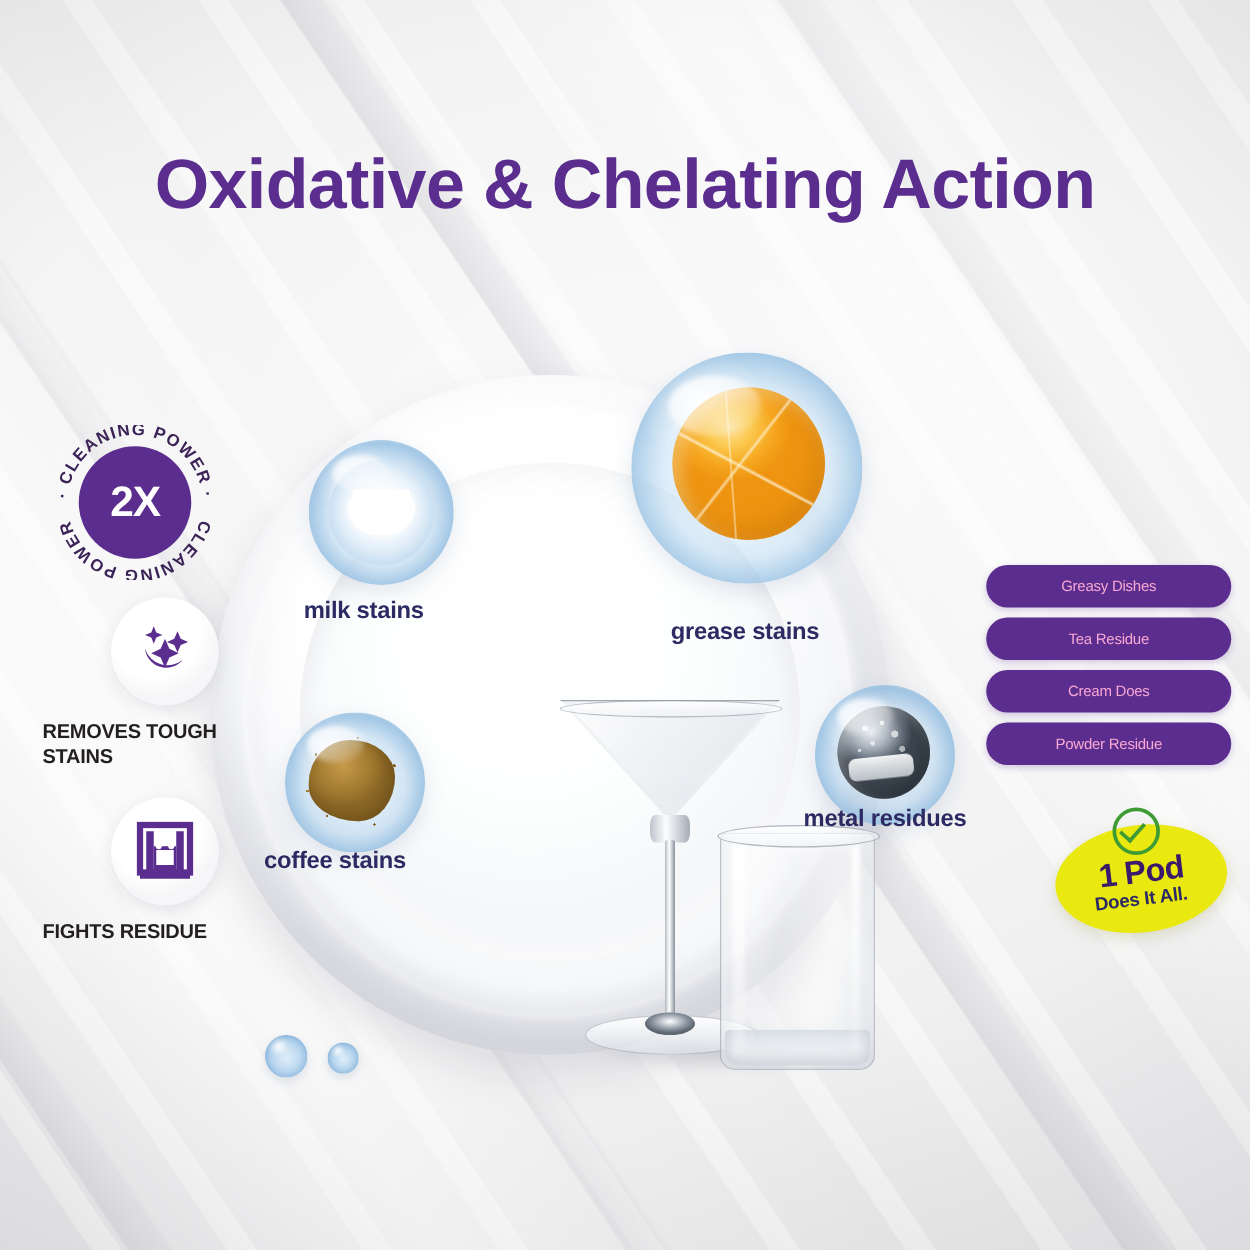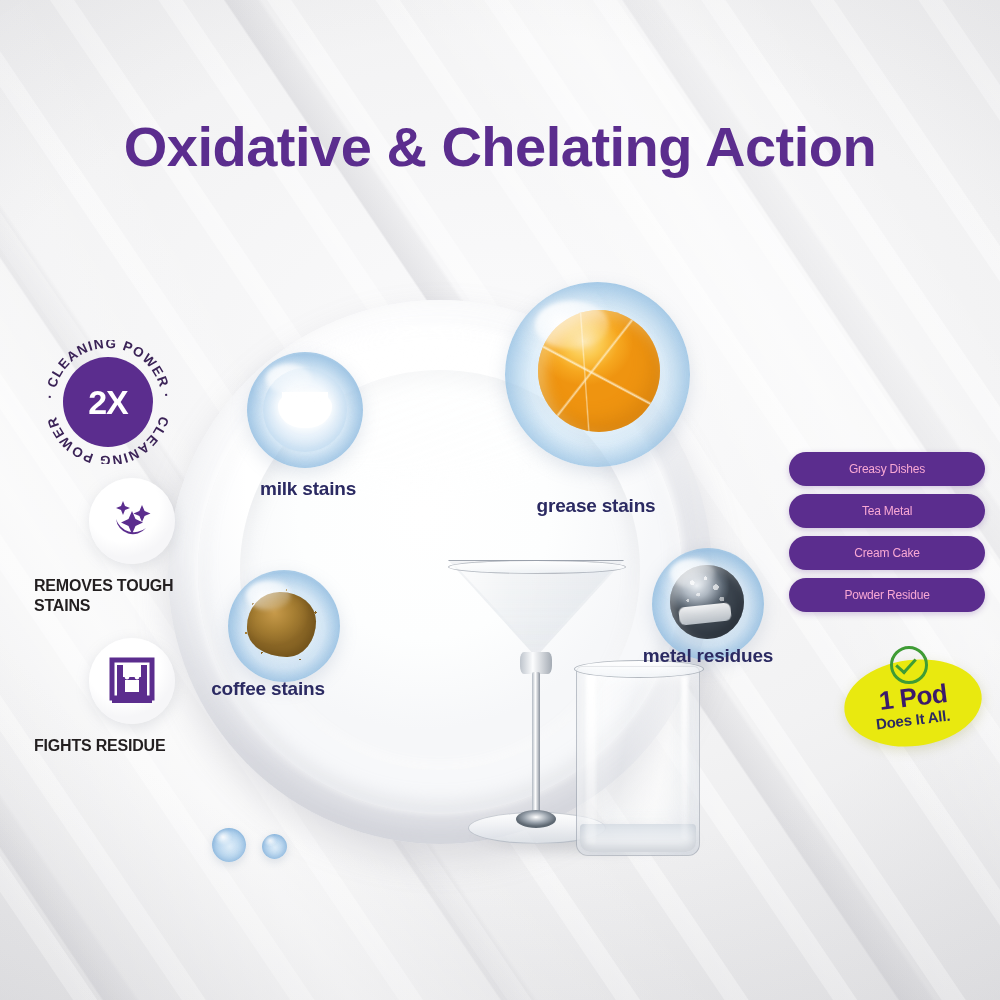--- a/index.html
+++ b/index.html
@@ -409,21 +409,21 @@
   </div>
 
   <div class="bub" id="bub-milk">
     <div class="shell"></div>
     <div class="core">
       <div class="splash"></div>
       <div class="crown"></div>
     </div>
     <div class="gloss"></div>
   </div>
-  <div class="b-label" style="left:200px;top:478px;width:216px;">milk stains</div>
+  <div class="b-label" style="left:183px;top:478px;width:216px;">milk stains</div>
 
   <div class="bub" id="bub-grease">
     <div class="shell"></div>
     <div class="core">
       <div class="crack"></div>
     </div>
     <div class="gloss"></div>
   </div>
   <div class="b-label" style="left:488px;top:495px;width:216px;">grease stains</div>
 
@@ -488,22 +488,22 @@
         <rect x="19" y="25" width="14" height="12" fill="#ffffff"></rect>
         <circle cx="21" cy="22" r="2.4" fill="#ffffff"></circle>
         <circle cx="31" cy="22" r="2.4" fill="#ffffff"></circle>
       </svg>
     </div>
     <div class="f-label">FIGHTS RESIDUE</div>
   </div>
 
   <div class="pills">
     <div class="pill">Greasy Dishes</div>
-    <div class="pill">Tea Metal</div>
-    <div class="pill">Cream Cake</div>
+    <div class="pill">Tea Residue</div>
+    <div class="pill">Cream Does</div>
     <div class="pill">Powder Residue</div>
   </div>
 
   <div class="pod">
     <div class="ellipse"></div>
     <div class="check"></div>
     <div class="l1">1 Pod</div>
     <div class="l2">Does It All.</div>
   </div>
 

